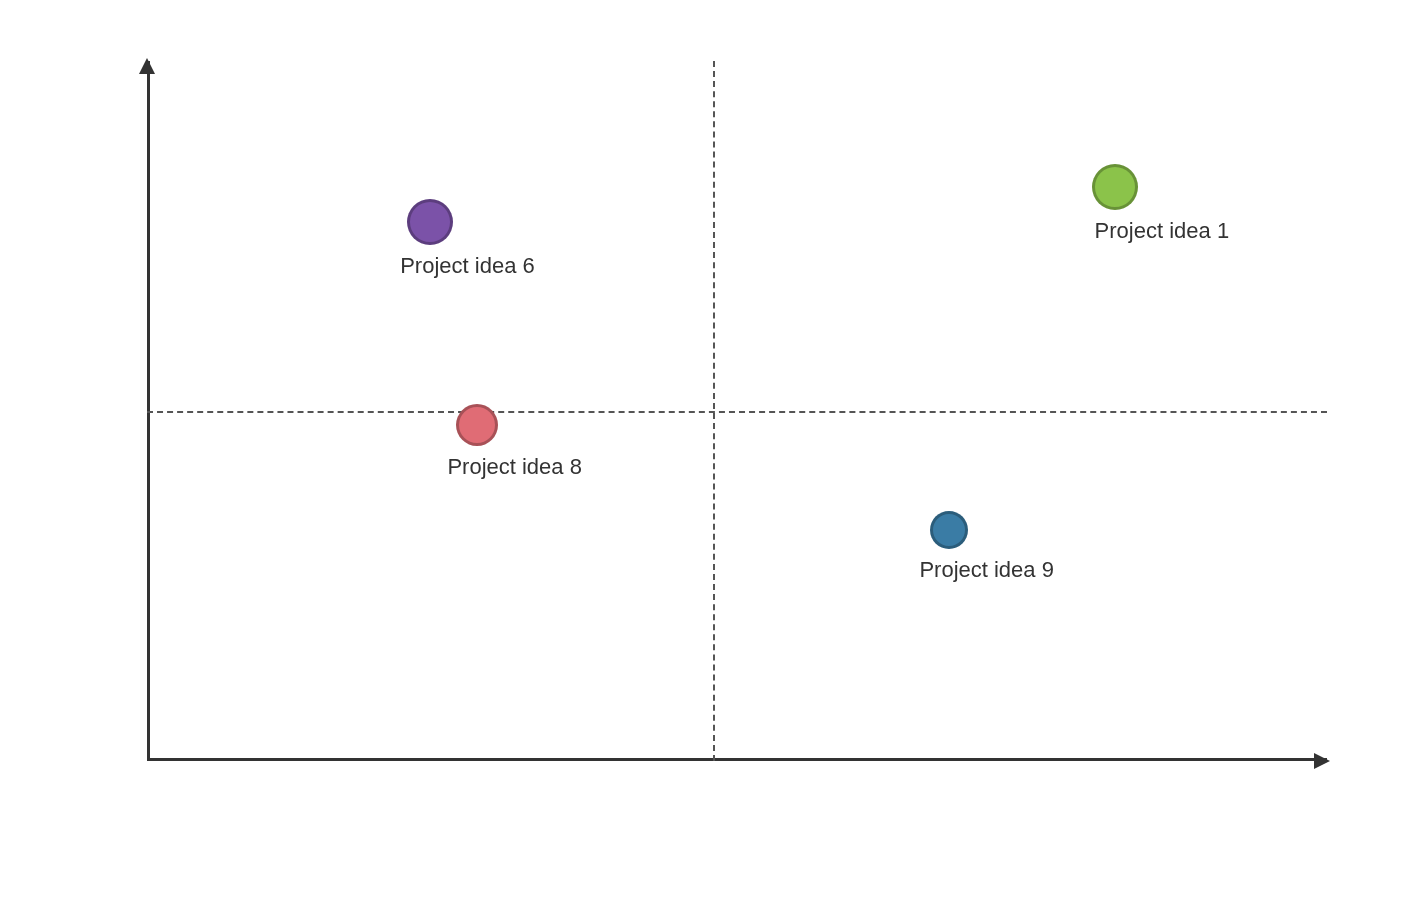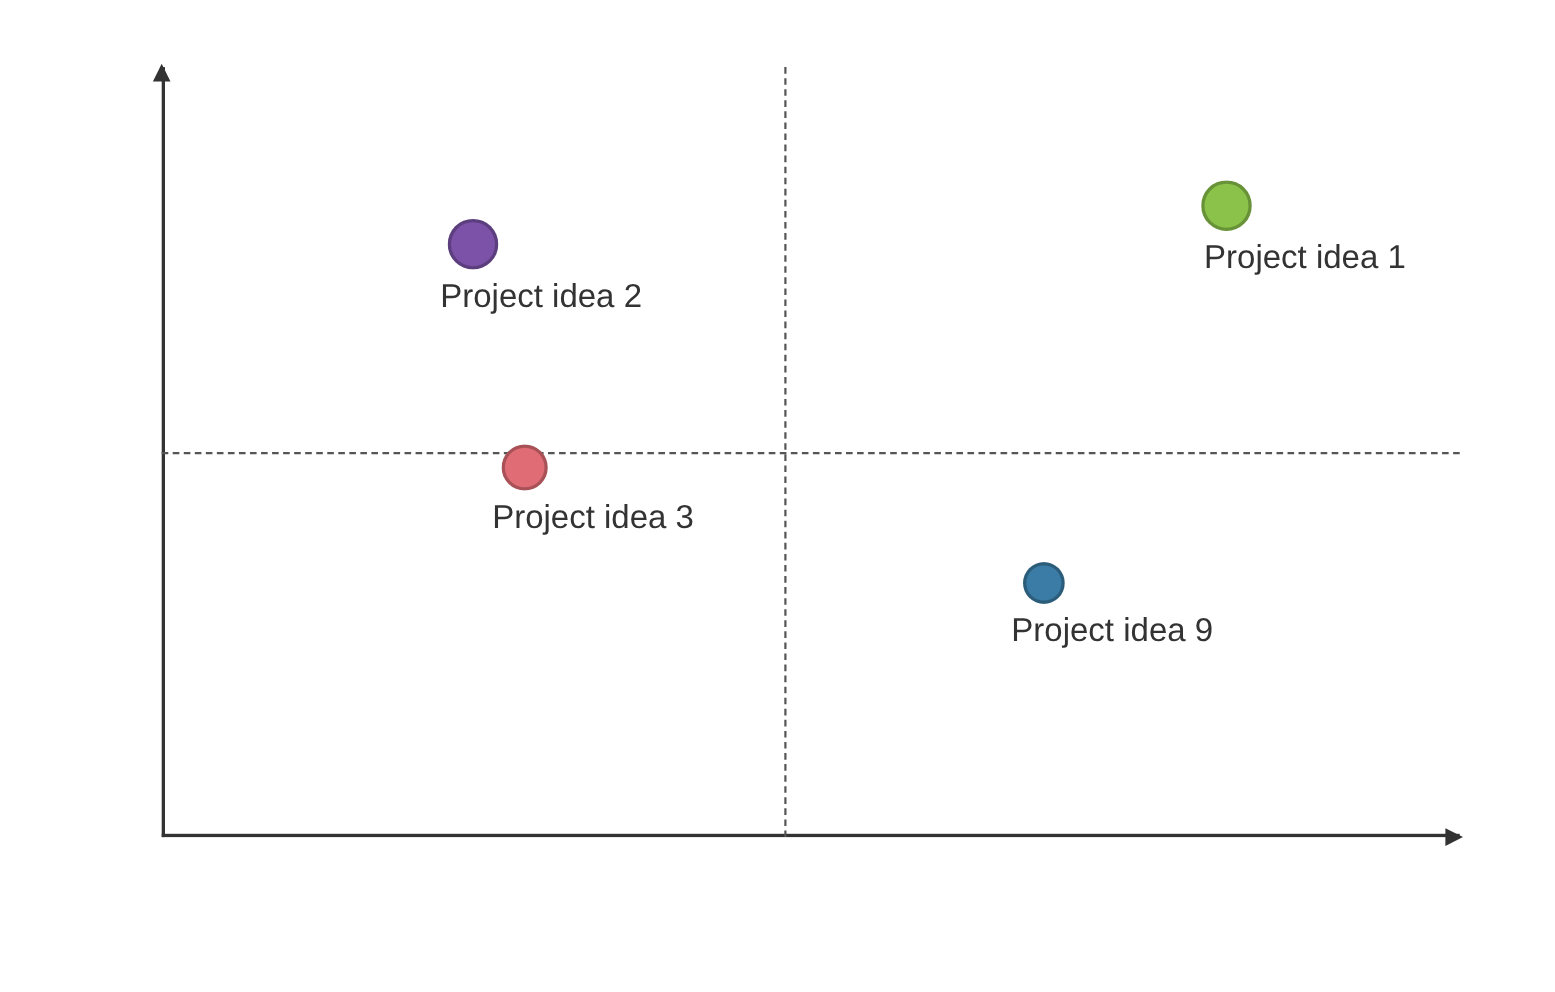--- a/index.html
+++ b/index.html
@@ -84,21 +84,21 @@
       color: #222;
     }
     
     .dot {
       position: absolute;
       border-radius: 50%;
       transform: translate(-50%, -50%);
     }
     .dot-label {
       position: absolute;
-      font-size: 30px;
+      font-size: 22px;
       color: #333;
       white-space: nowrap;
     }
     
     .y-tick-high {
       position: absolute;
       font-size: 20px;
       color: #333;
     }
     .y-tick-low {
@@ -141,20 +141,20 @@
   <div class="y-tick-low" id="y-tick-low" style="left: 38px; top: 584px;"></div>
 
   <div class="x-tick-low" id="x-tick-low" style="left: 267px; top: 738px; transform: translateX(-50%);"></div>
 
   <div class="x-tick-high" id="x-tick-high" style="left: 1010.4px; top: 738px; transform: translateX(-50%);"></div>
 
   <div id="projects-layer">
       <div class="dot" style="left: 1057.6px; top: 146px; width: 46px; height: 46px; background: rgb(139, 195, 74); border: 3px solid rgba(0, 0, 0, 0.25);"></div>
       <div class="dot-label" style="left: 1037.6px; top: 177px;">Project idea 1</div>
       <div class="dot" style="left: 373.2px; top: 181px; width: 46px; height: 46px; background: rgb(123, 82, 168); border: 3px solid rgba(0, 0, 0, 0.25);"></div>
-      <div class="dot-label" style="left: 343.2px; top: 212px;">Project idea 2</div>
+      <div class="dot-label" style="left: 343.2px; top: 212px;">Project idea 6</div>
       <div class="dot" style="left: 892.4px; top: 489px; width: 38px; height: 38px; background: rgb(58, 124, 165); border: 3px solid rgba(0, 0, 0, 0.25);"></div>
       <div class="dot-label" style="left: 862.4px; top: 516px;">Project idea 9</div>
       <div class="dot" style="left: 420.4px; top: 384px; width: 42px; height: 42px; background: rgb(224, 108, 117); border: 3px solid rgba(0, 0, 0, 0.25);"></div>
-      <div class="dot-label" style="left: 390.4px; top: 413px;">Project idea 3</div>
+      <div class="dot-label" style="left: 390.4px; top: 413px;">Project idea 8</div>
     </div>
 
 </div>
 
 </body></html>

